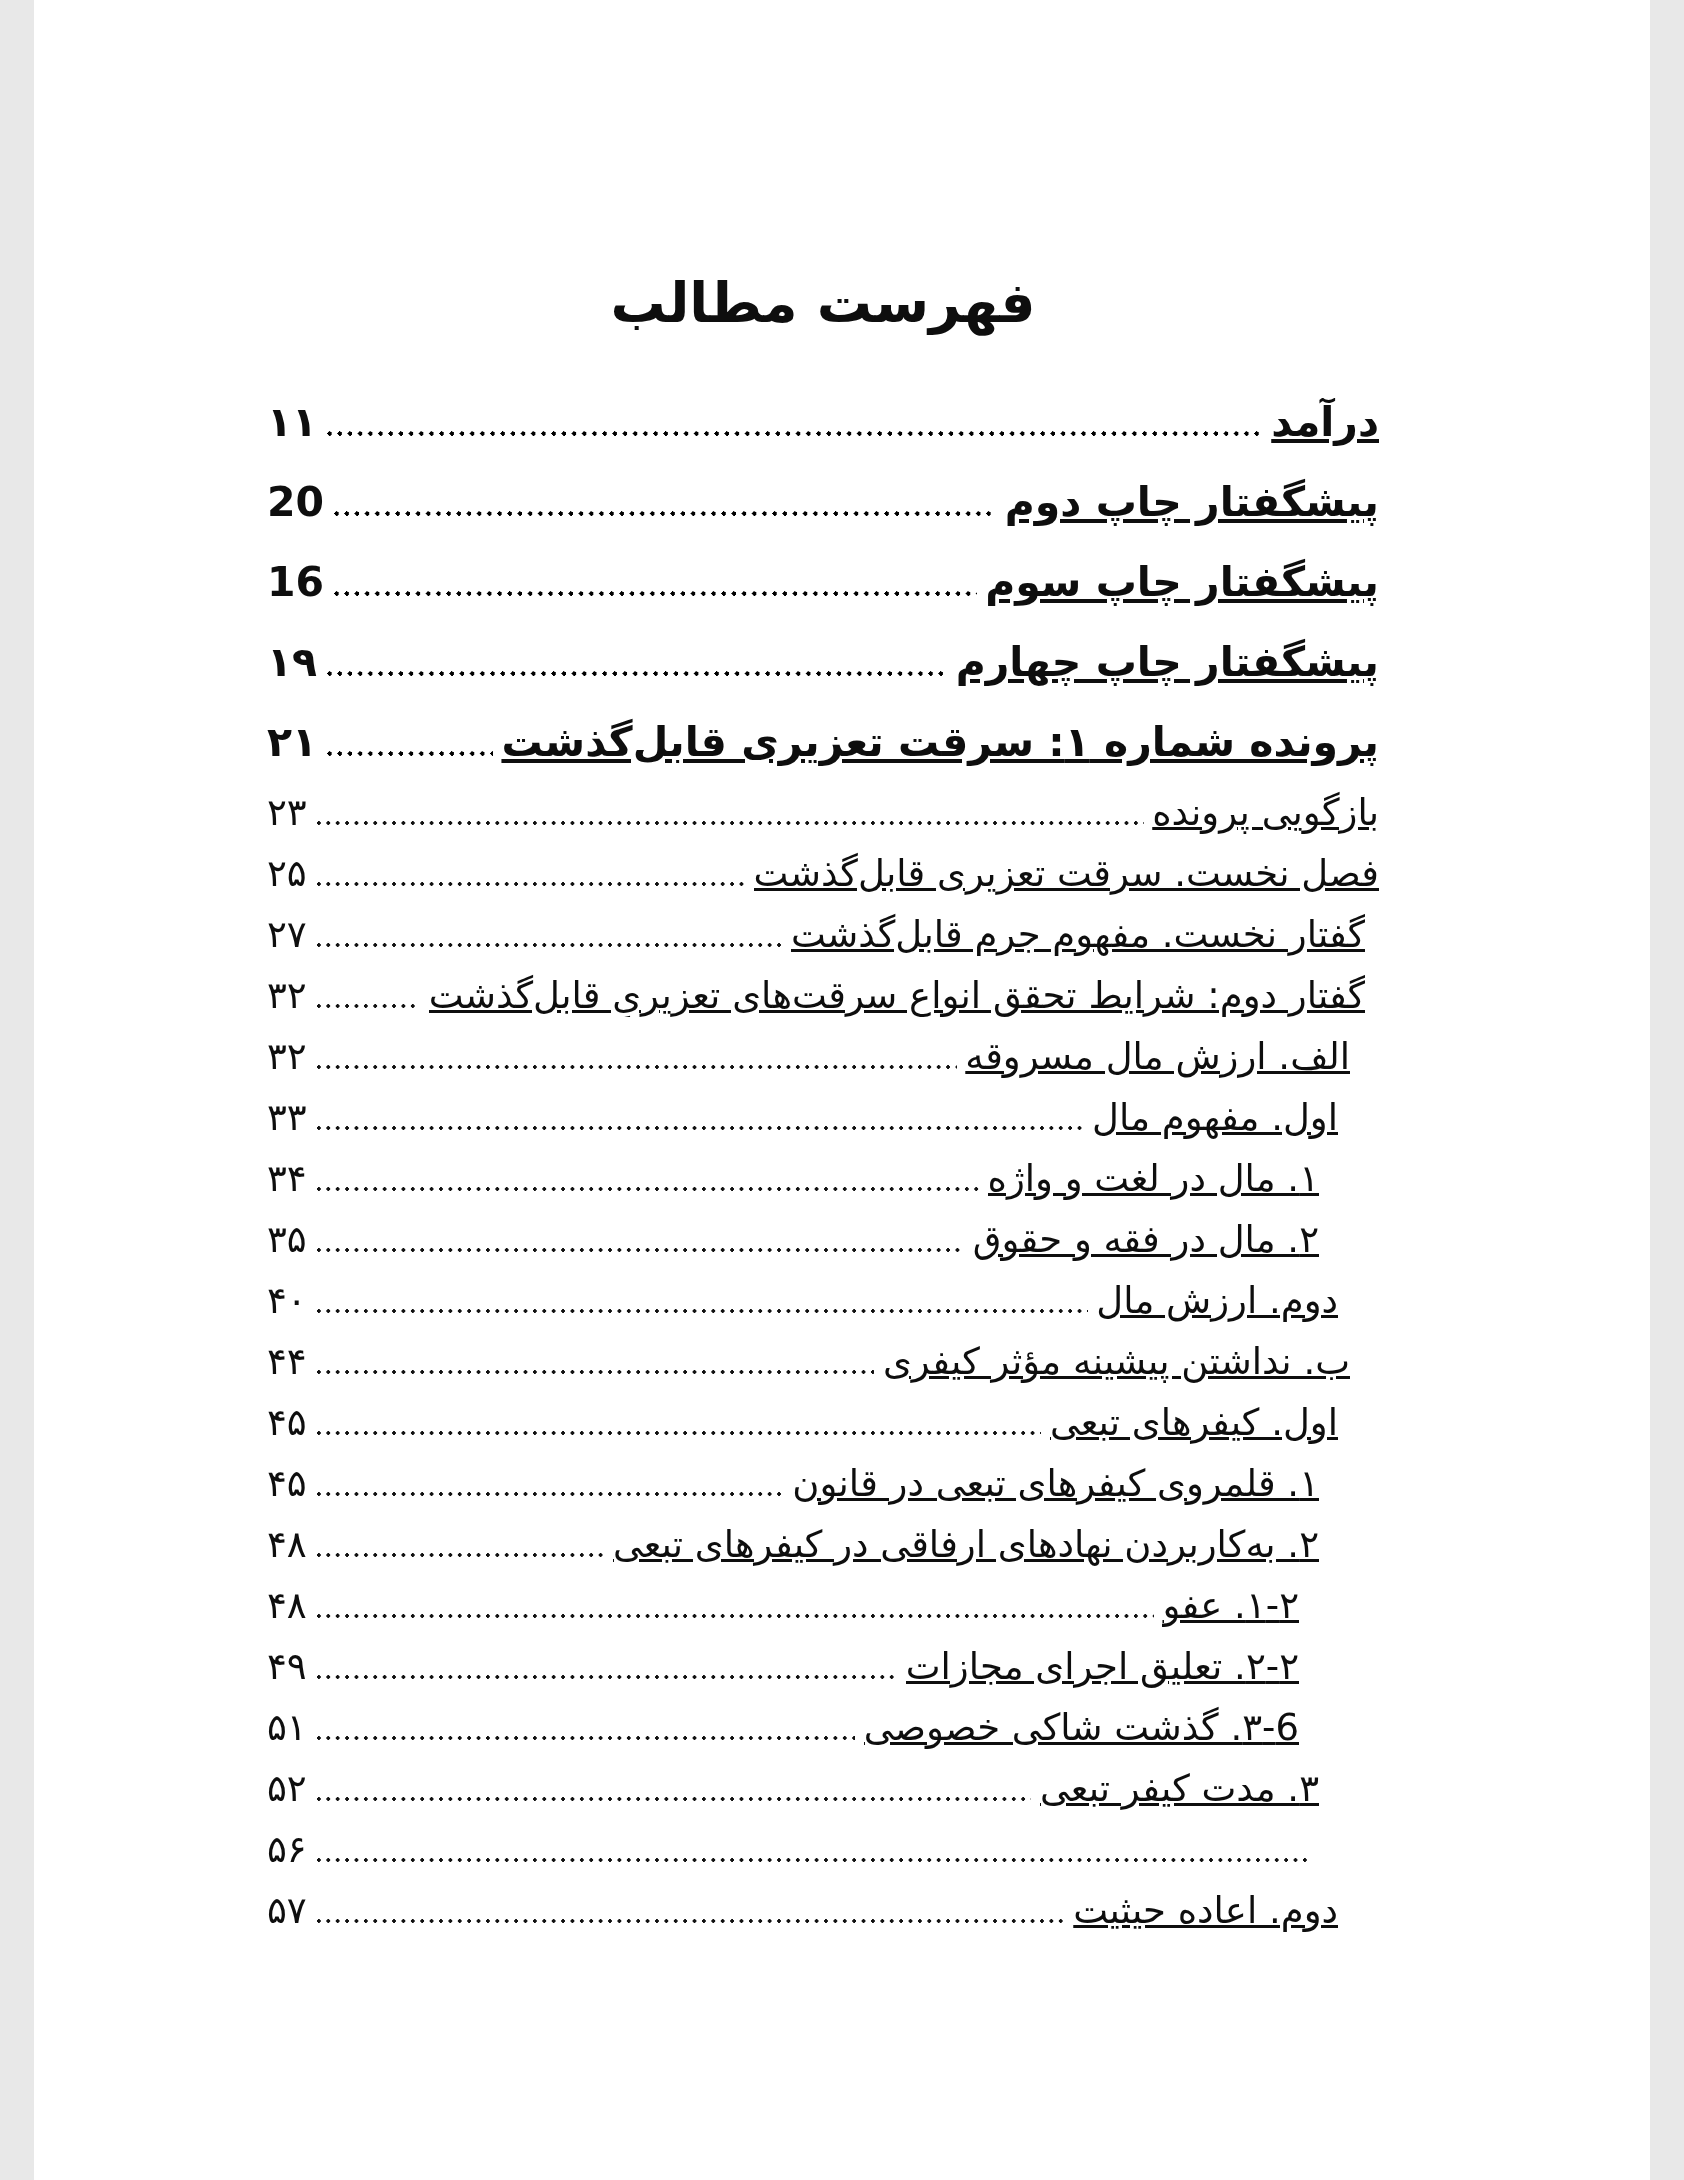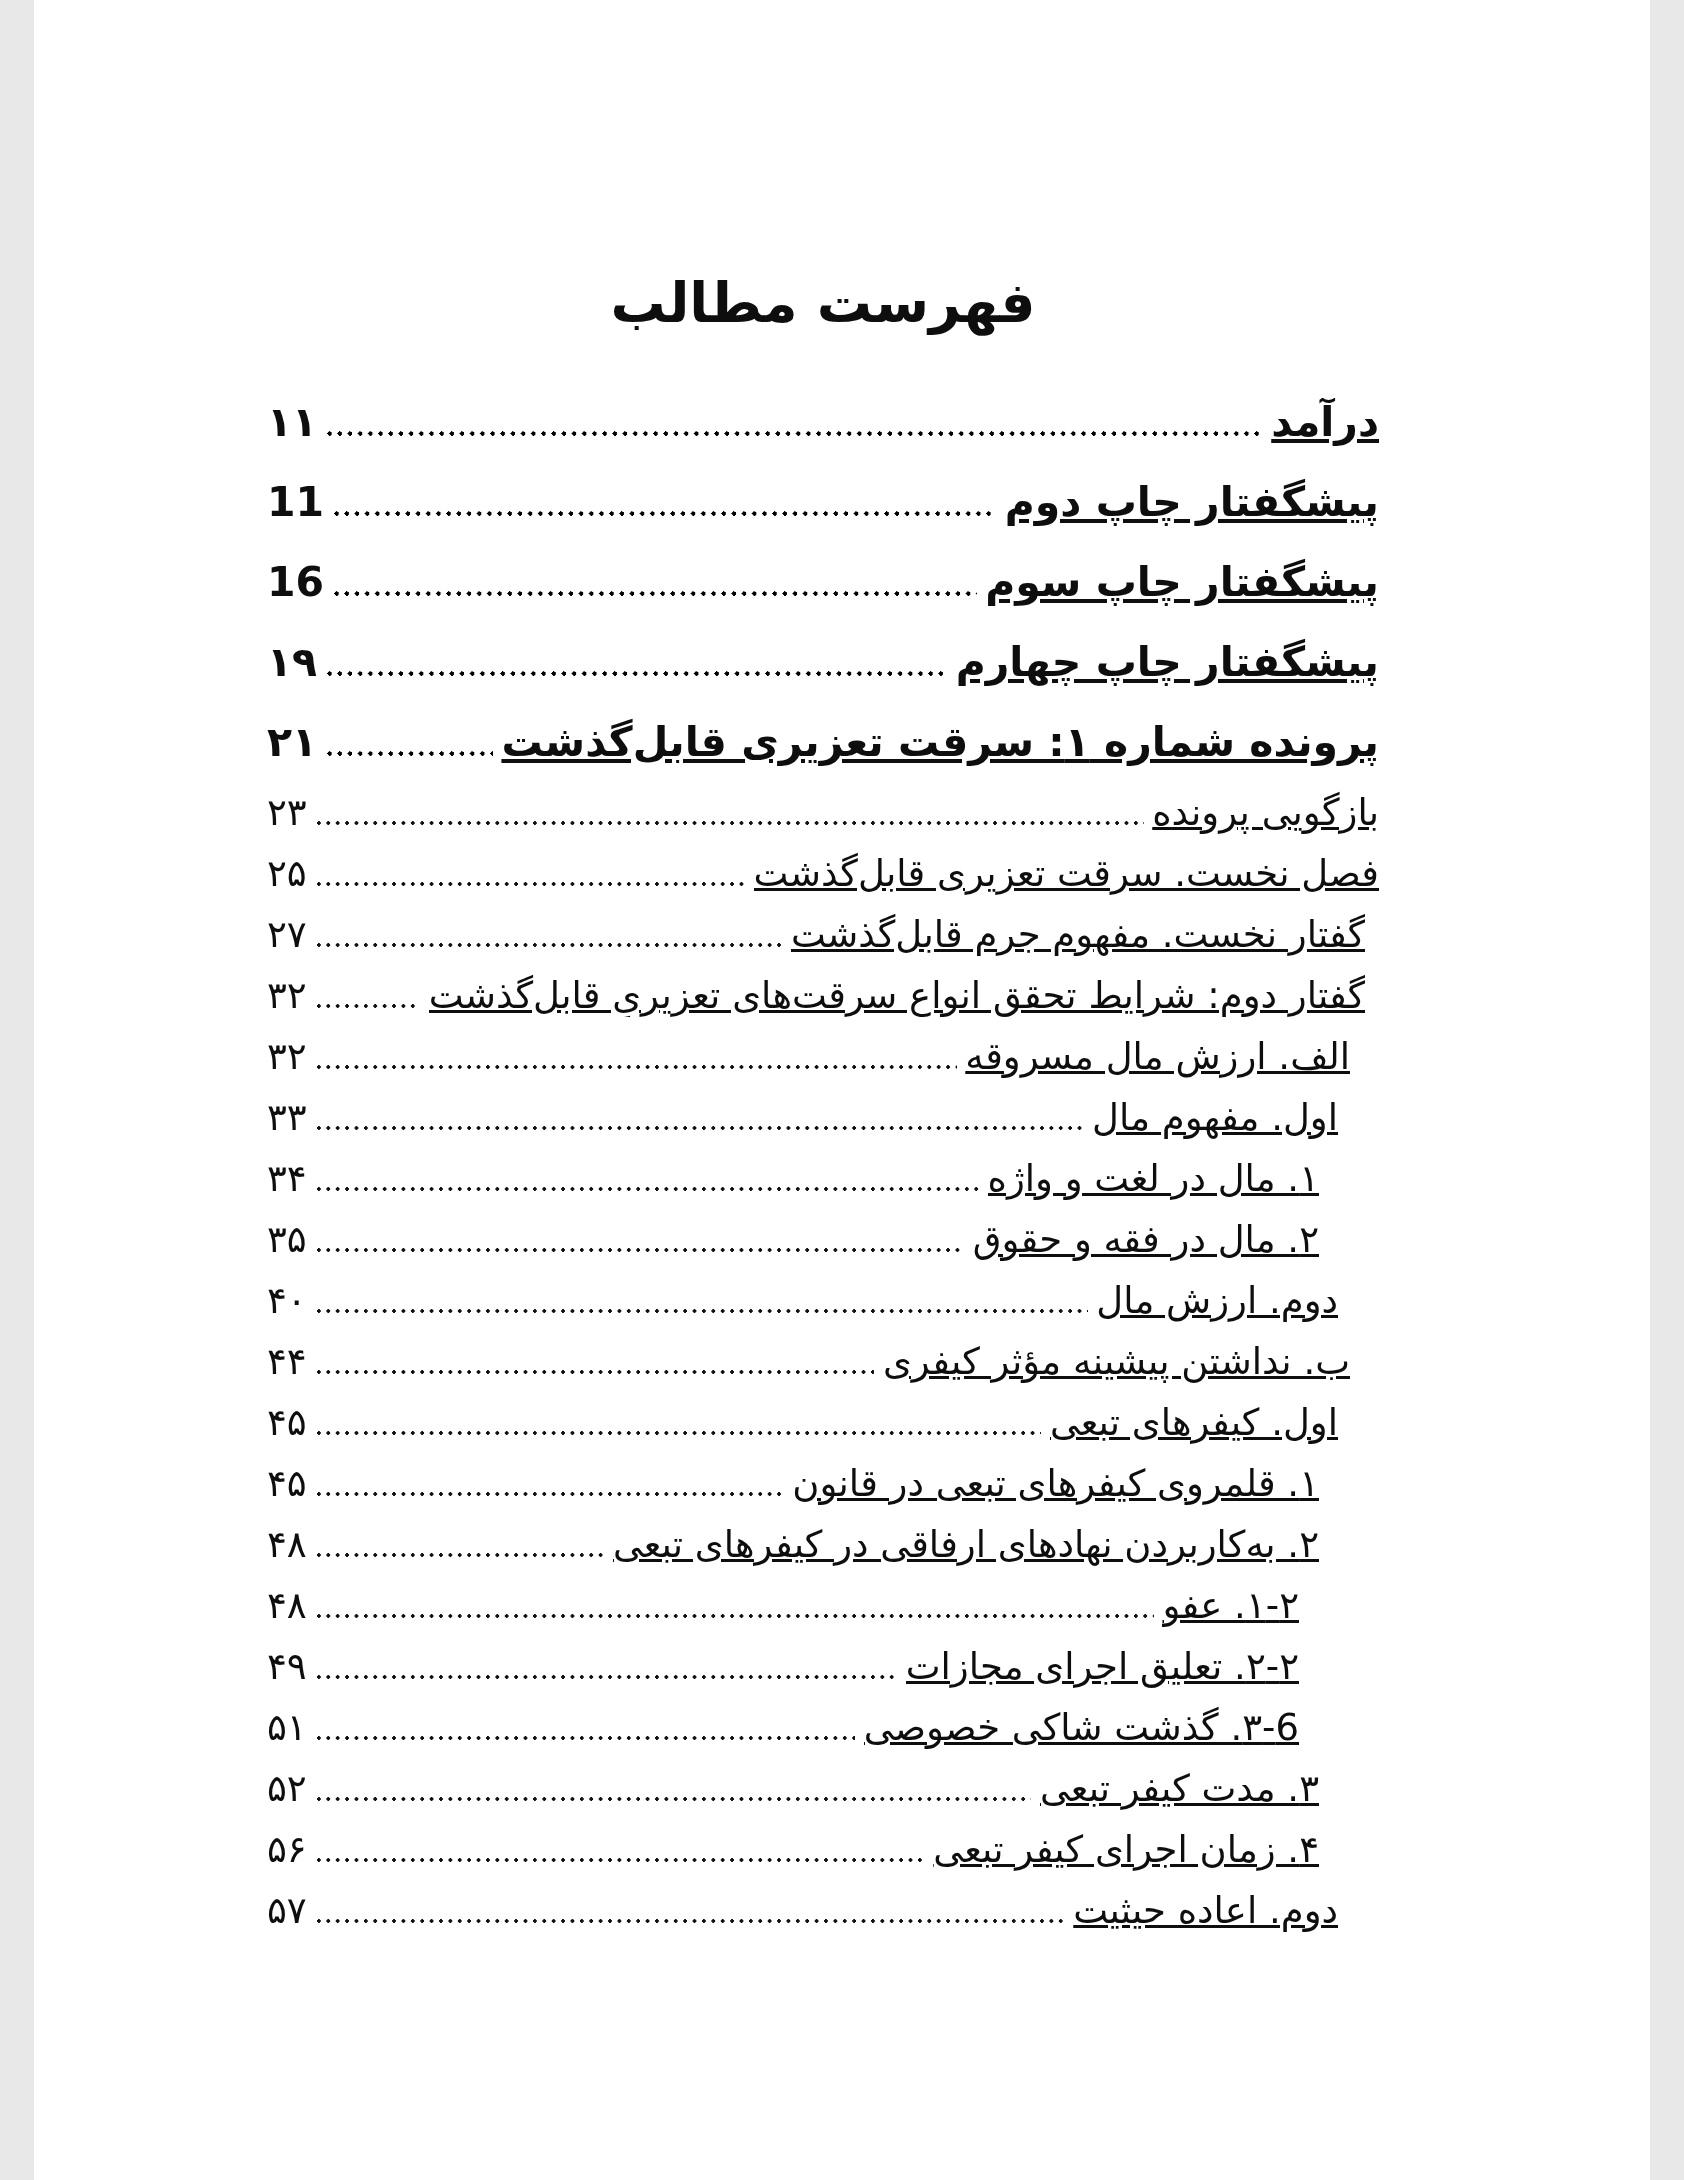--- a/index.html
+++ b/index.html
@@ -87,21 +87,21 @@
 
   <div class="toc-list">
       <div class="toc-row indent-0 bold">
     <span class="entry-title">درآمد</span>
     <span class="leader"></span>
     <span class="page-num">۱۱</span>
   </div>
       <div class="toc-row indent-0 bold">
     <span class="entry-title">پیشگفتار چاپ دوم</span>
     <span class="leader"></span>
-    <span class="page-num">11</span>
+    <span class="page-num">20</span>
   </div>
       <div class="toc-row indent-0 bold">
     <span class="entry-title">پیشگفتار چاپ سوم</span>
     <span class="leader"></span>
     <span class="page-num">16</span>
   </div>
       <div class="toc-row indent-0 bold">
     <span class="entry-title">پیشگفتار چاپ چهارم</span>
     <span class="leader"></span>
     <span class="page-num">۱۹</span>
@@ -190,21 +190,20 @@
     <span class="entry-title">6‏-‏۳. گذشت شاکی خصوصی</span>
     <span class="leader"></span>
     <span class="page-num">۵۱</span>
   </div>
       <div class="toc-row indent-4">
     <span class="entry-title">۳. مدت کیفر تبعی</span>
     <span class="leader"></span>
     <span class="page-num">۵۲</span>
   </div>
       <div class="toc-row indent-4">
-    <span class="entry-title">۴. زمان اجرای کیفر تبعی</span>
     <span class="leader"></span>
     <span class="page-num">۵۶</span>
   </div>
       <div class="toc-row indent-3">
     <span class="entry-title">دوم. اعاده حیثیت</span>
     <span class="leader"></span>
     <span class="page-num">۵۷</span>
   </div>
     </div>
 </div>

